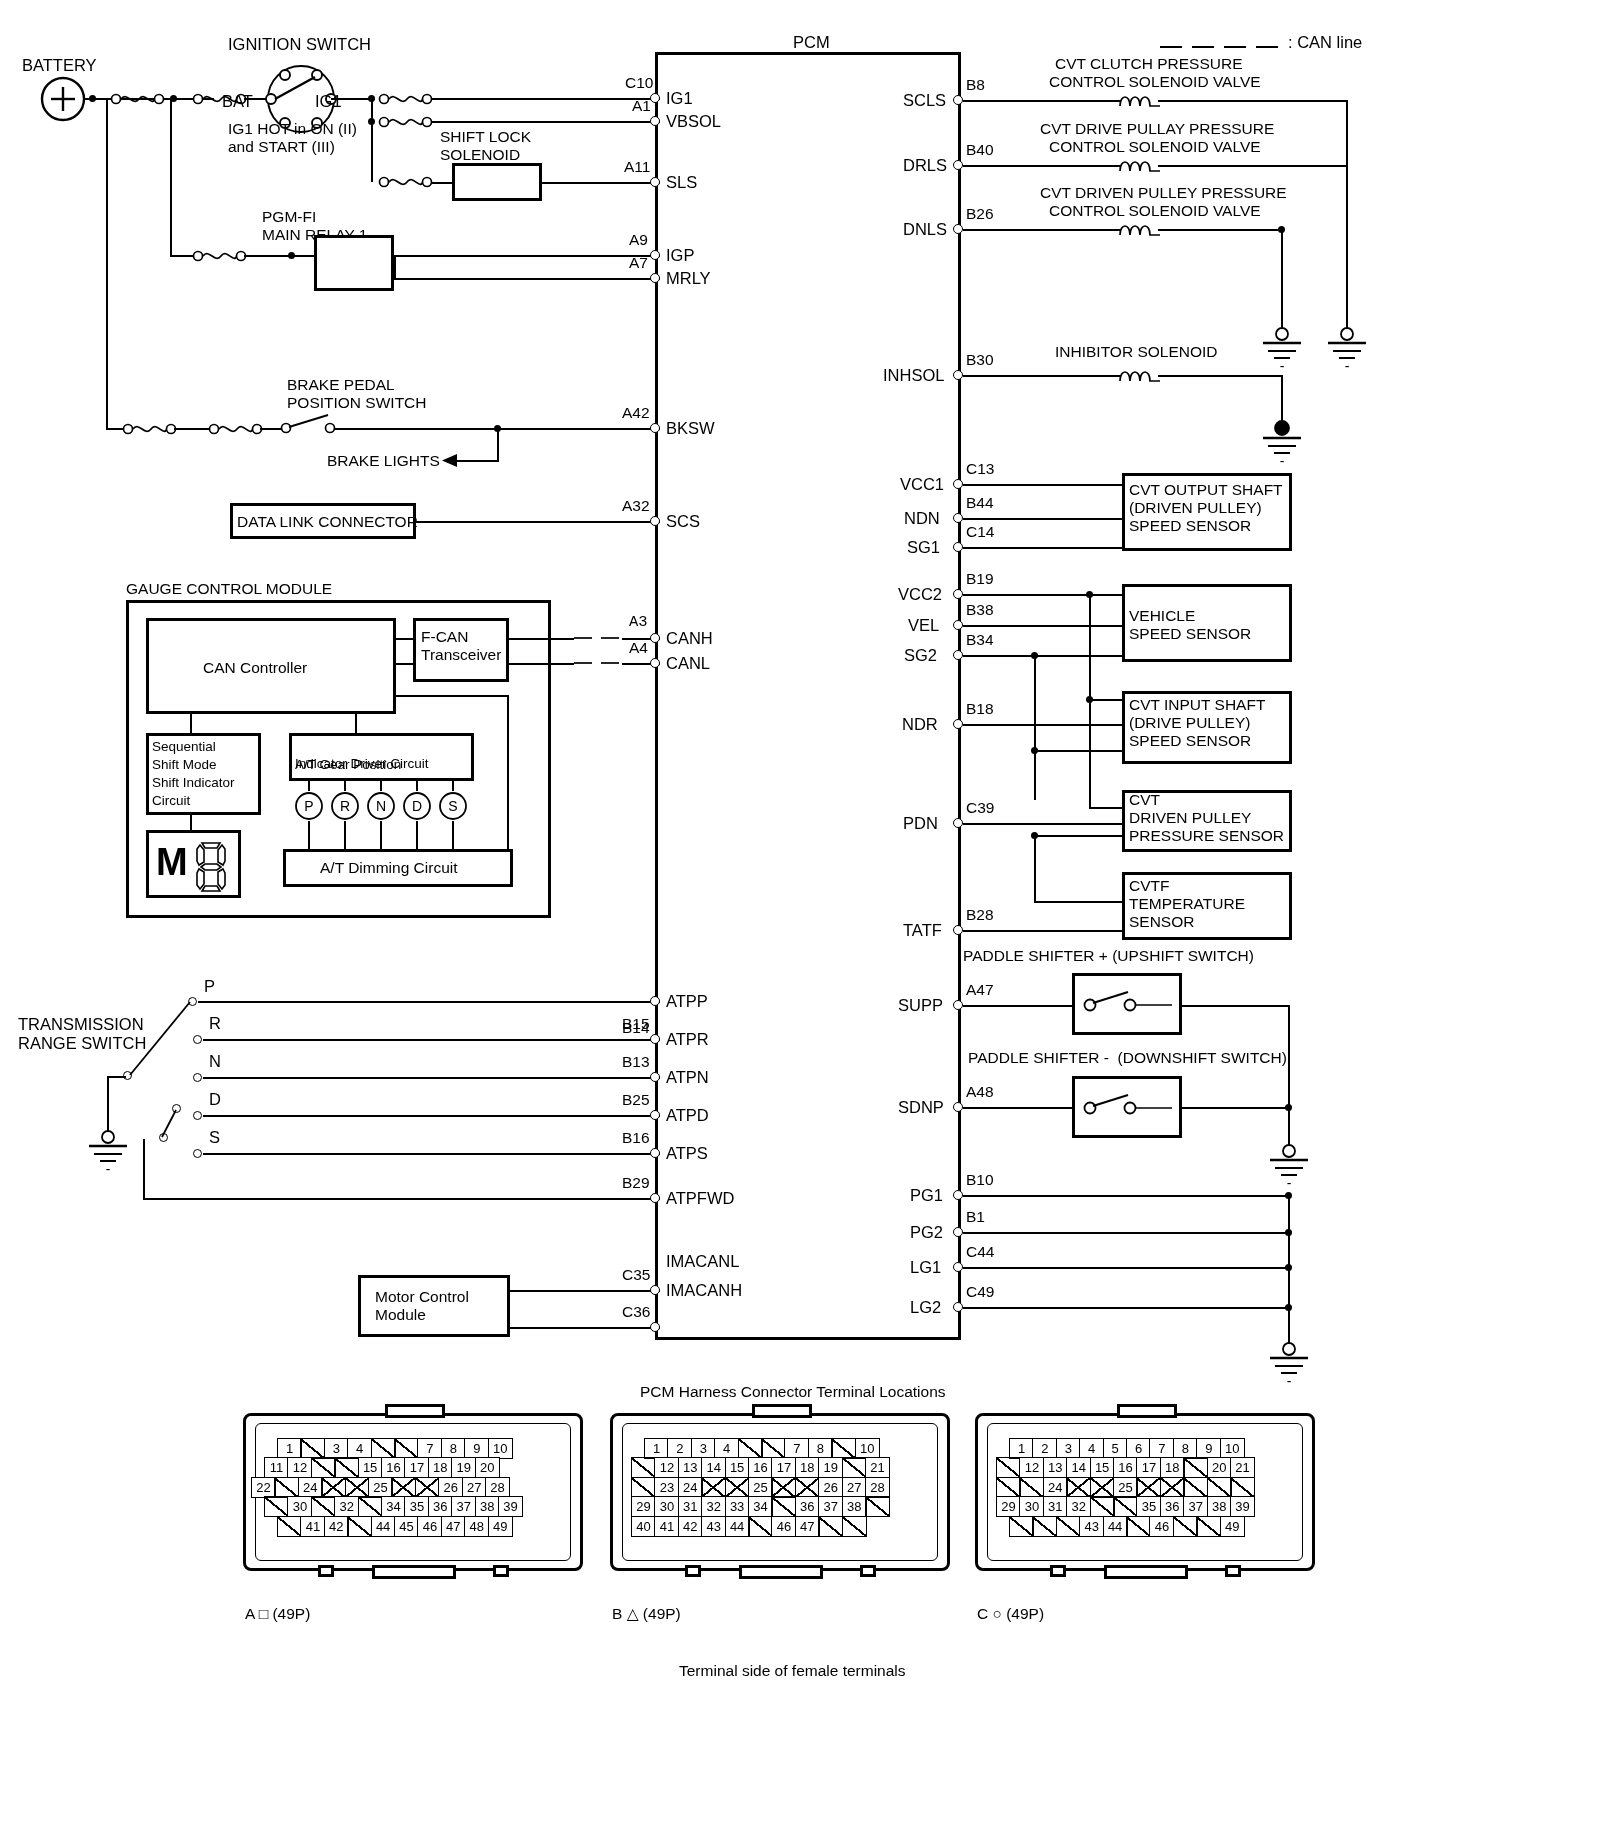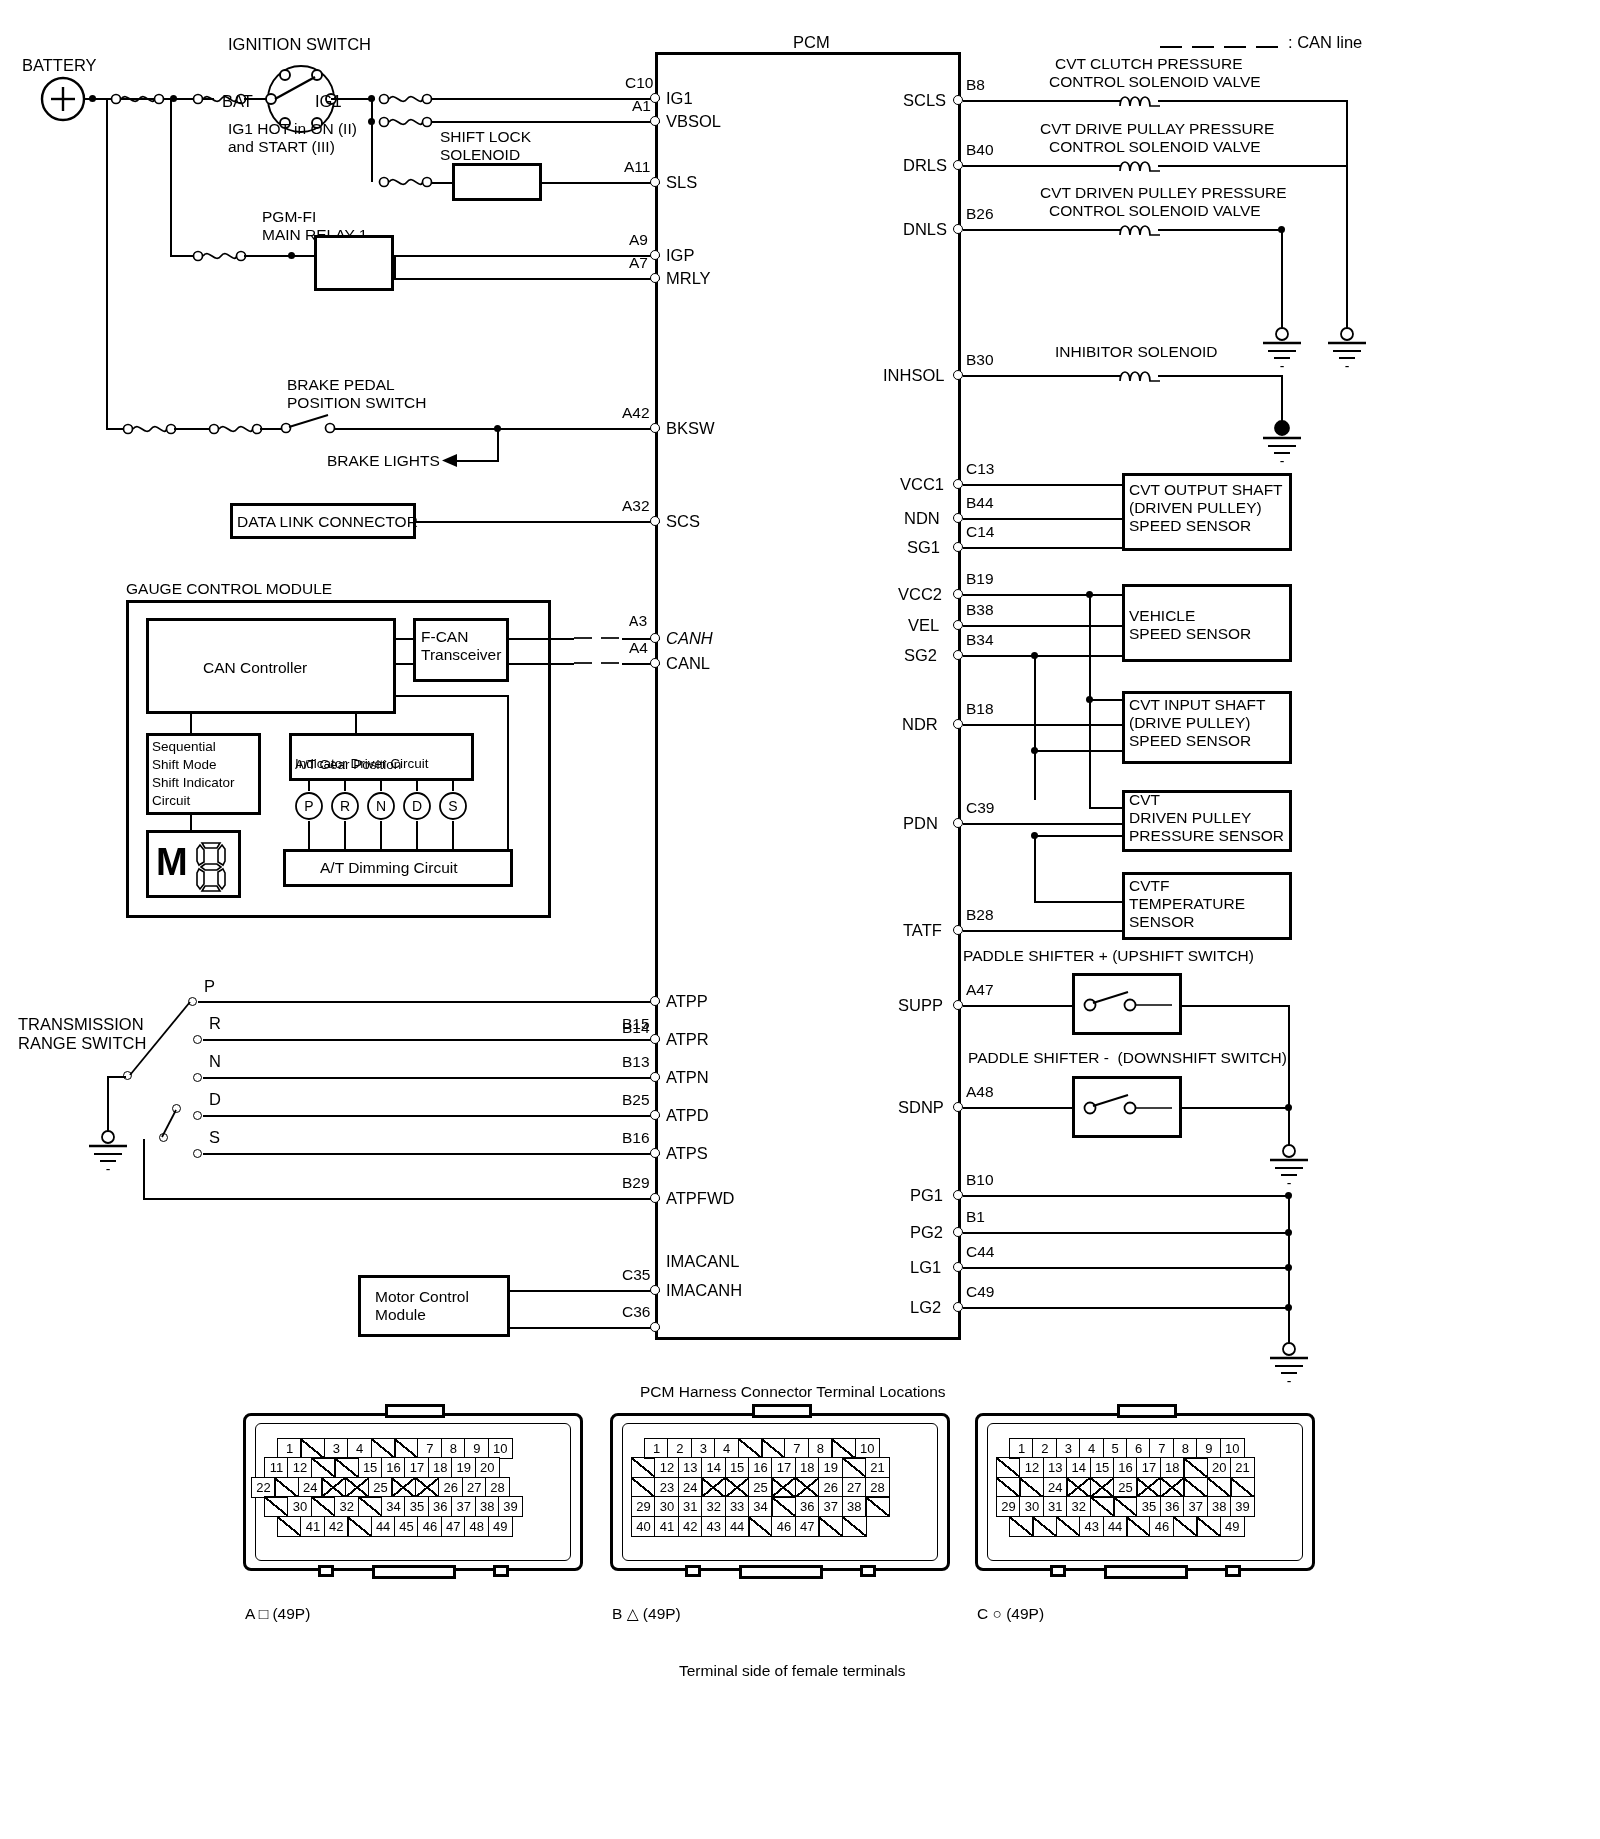--- a/index.html
+++ b/index.html
@@ -329,21 +329,21 @@
   <div class="term" style="left:650px;top:423px;"></div>
   <div class="t fs15" style="left:622px;top:404px;">A42</div>
   <div class="t fs16" style="left:666px;top:419px;">BKSW</div>
 
   <div class="term" style="left:650px;top:516px;"></div>
   <div class="t fs15" style="left:622px;top:497px;">A32</div>
   <div class="t fs16" style="left:666px;top:512px;">SCS</div>
 
   <div class="term" style="left:650px;top:633px;"></div>
   <div class="t fs15" style="left:629px;top:614px;font-family:Liberation Mono, monospace;">A3</div>
-  <div class="t fs16" style="left:666px;top:629px;font-style:italic;">CANH</div>
+  <div class="t fs16" style="left:666px;top:629px;">CANH</div>
 
   <div class="term" style="left:650px;top:658px;"></div>
   <div class="t fs15" style="left:629px;top:639px;">A4</div>
   <div class="t fs16" style="left:666px;top:654px;">CANL</div>
 
   <div class="term" style="left:650px;top:996px;"></div>
   <div class="t fs15" style="left:622px;top:1019px;">B14</div>
   <div class="t fs16" style="left:666px;top:992px;">ATPP</div>
 
   <div class="term" style="left:650px;top:1034px;"></div>

